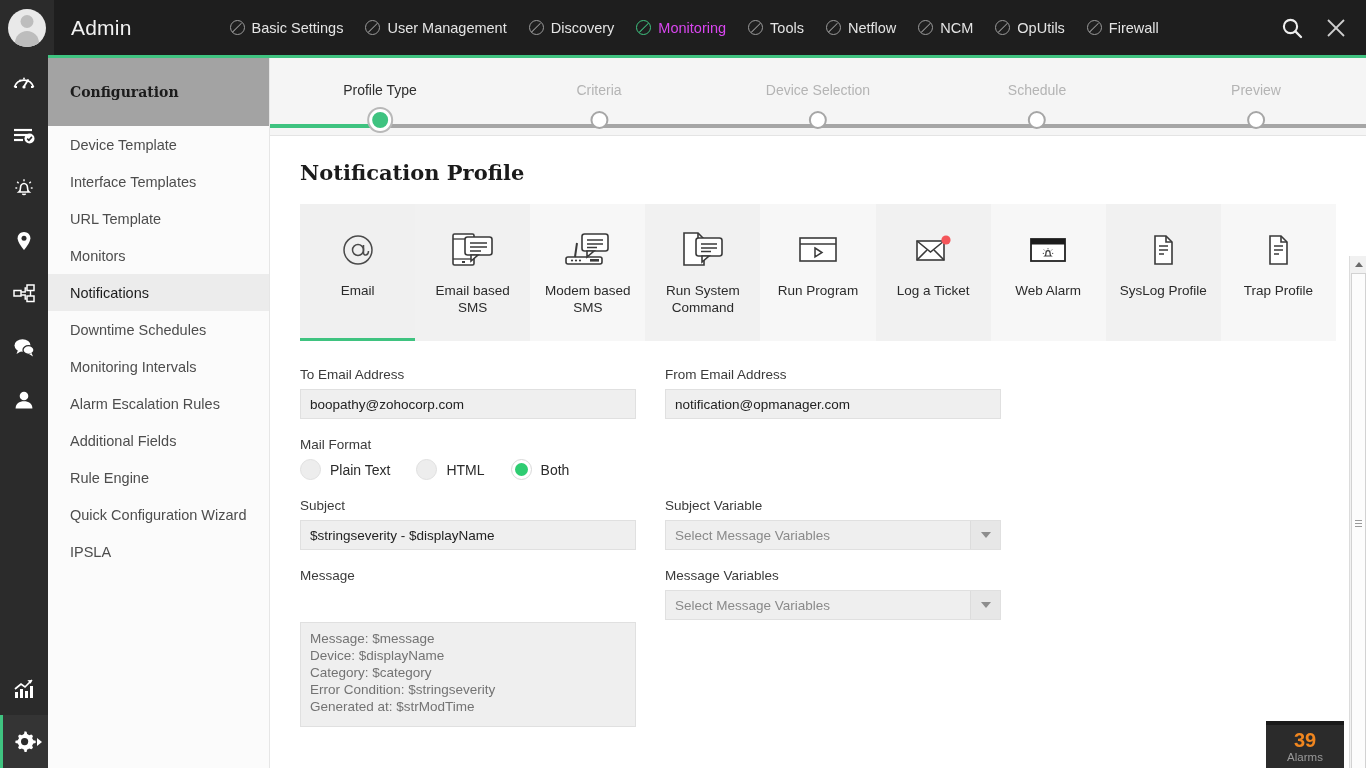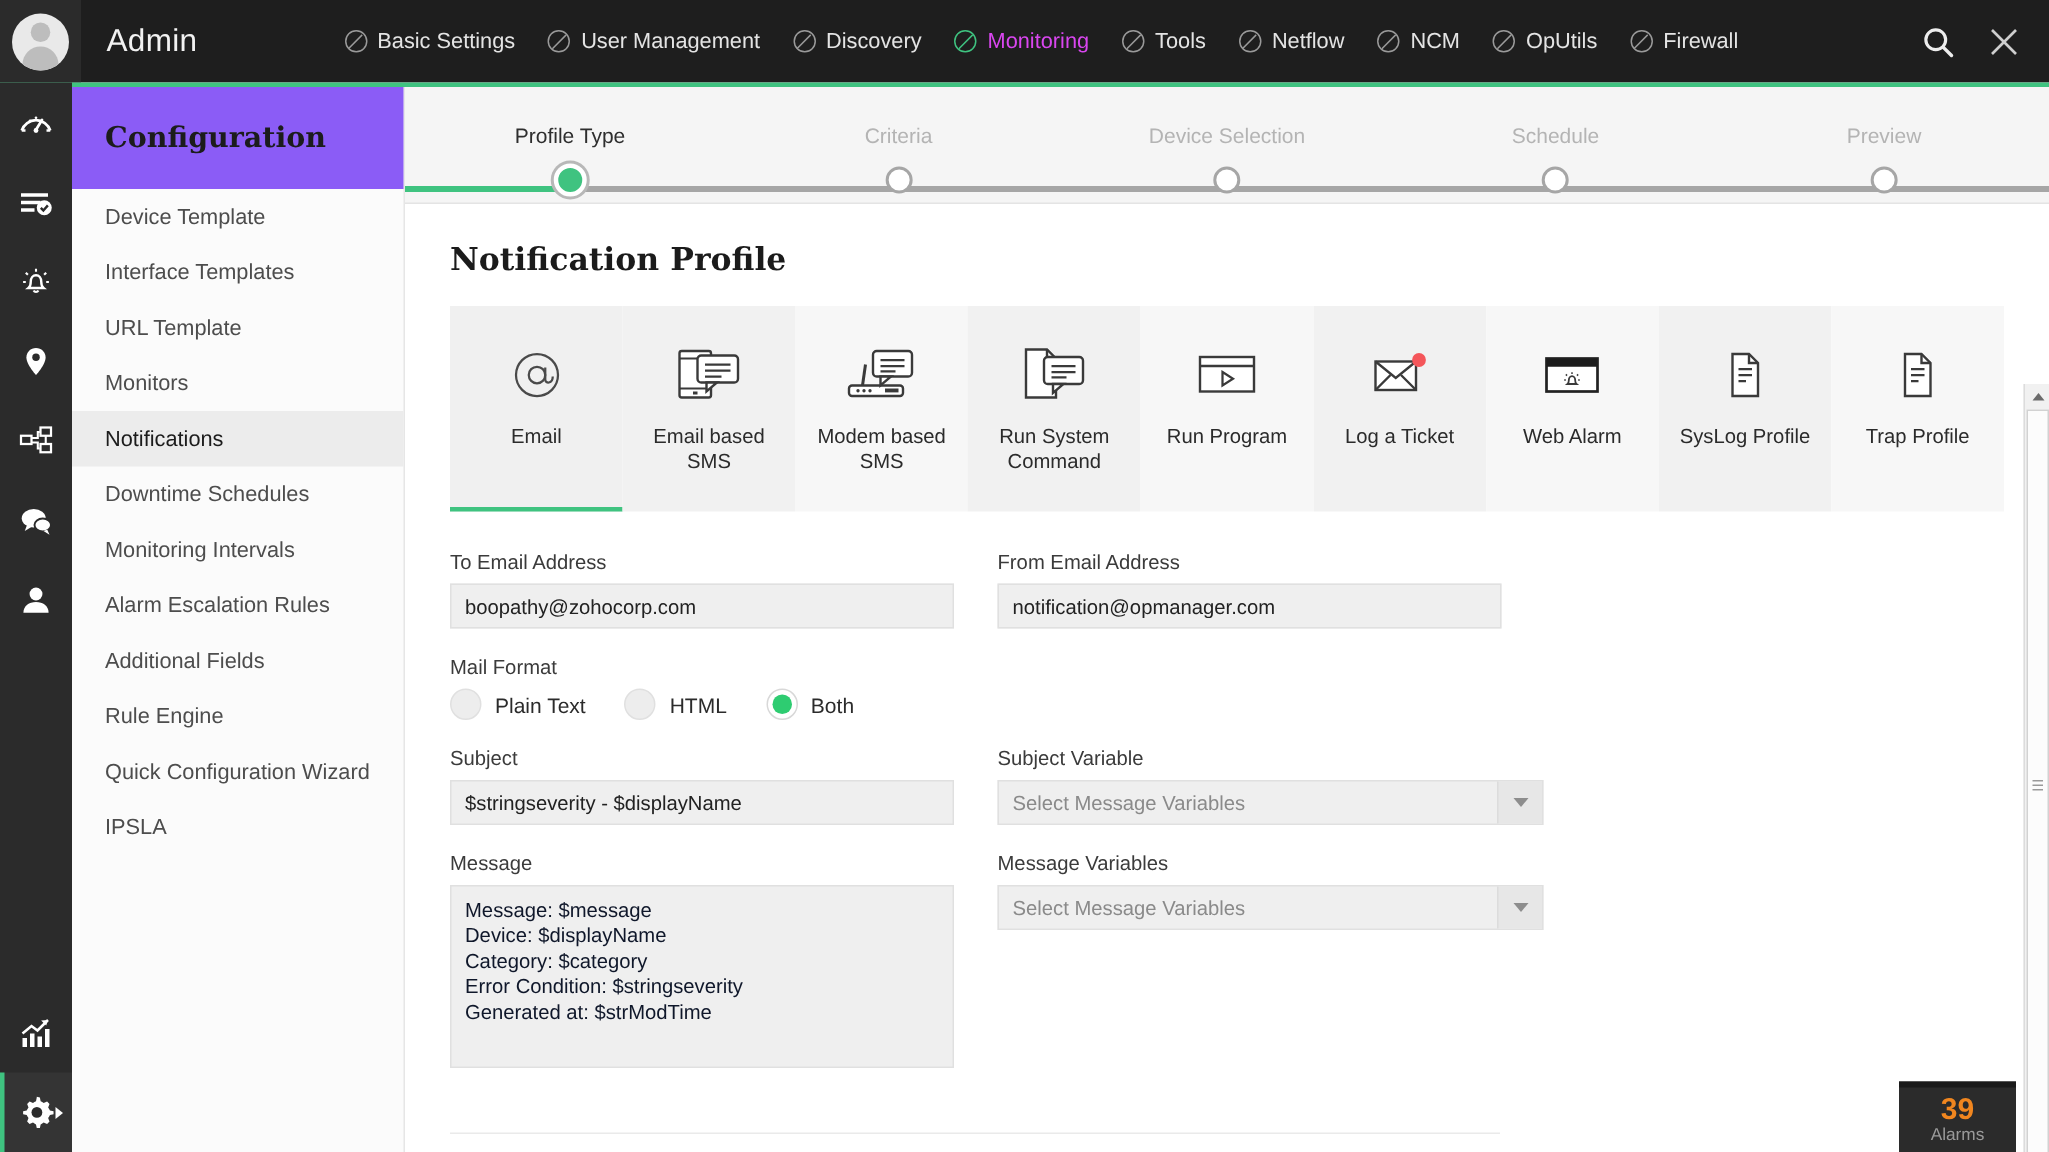--- a/index.html
+++ b/index.html
@@ -92,24 +92,24 @@
     width: 0; height: 0; border-left: 5px solid #fff;
     border-top: 4px solid transparent; border-bottom: 4px solid transparent;
   }
 
   
   .sidebar {
     position: absolute; top: 58px; left: 48px; width: 222px; height: 710px;
     background: #fbfbfb; border-right: 1px solid #e6e6e6;
   }
   .sidebar-head {
-    height: 68px; background: #8b5cf6; display: flex; align-items: center;
+    height: 68px; background: #a3a3a3; display: flex; align-items: center;
     padding-left: 22px;
     font-family: "DejaVu Serif", serif;
-    font-size: 19px; font-weight: 700; color: #1c1c1c;
+    font-size: 14px; font-weight: 700; color: #1c1c1c;
   }
   .side-item {
     height: 37px; display: flex; align-items: center; padding-left: 22px;
     font-size: 14.5px; color: #4d4d4d; cursor: pointer;
   }
   .side-item.active { background: #ececec; color: #1c1c1c; }
 
   
   .main {
     position: absolute; top: 58px; left: 270px; width: 1096px; height: 710px;
@@ -177,27 +177,28 @@
   .col { width: 337px; margin-right: 28px; }
   .field-label {
     font-size: 13.5px; color: #3b3b3b; margin-bottom: 7px; margin-top: 18px;
   }
   .text-input {
     width: 336px; height: 30px; background: #efefef; border: 1px solid #e0e0e0;
     font-family: "Liberation Sans", sans-serif; font-size: 13.5px; color: #222;
     padding: 0 9px; outline: none;
   }
   .textarea {
-    width: 336px; height: 122px; background: #efefef; border: 1px solid #e0e0e0;
-    font-family: "Liberation Sans", sans-serif; font-size: 13.5px; color: #0f172a;
+    width: 336px; height: 105px; background: #efefef; border: 1px solid #e0e0e0;
+    font-family: "Liberation Sans", sans-serif; font-size: 13.5px; color: #737373;
     padding: 7px 9px; outline: none; resize: none; line-height: 17px;
     white-space: pre;
+    margin-top: 32px;
   }
   .select {
-    width: 364px; height: 30px; background: #efefef; border: 1px solid #e0e0e0;
+    width: 336px; height: 30px; background: #efefef; border: 1px solid #e0e0e0;
     display: flex; align-items: center; cursor: pointer;
   }
   .select-text {
     flex: 1; font-size: 13.5px; color: #8a8a8a; padding: 0 9px;
   }
   .select-arrow {
     width: 30px; height: 28px; border-left: 1px solid #dcdcdc;
     background: #e7e7e7; display: flex; align-items: center; justify-content: center;
   }
   .select-arrow::after {

